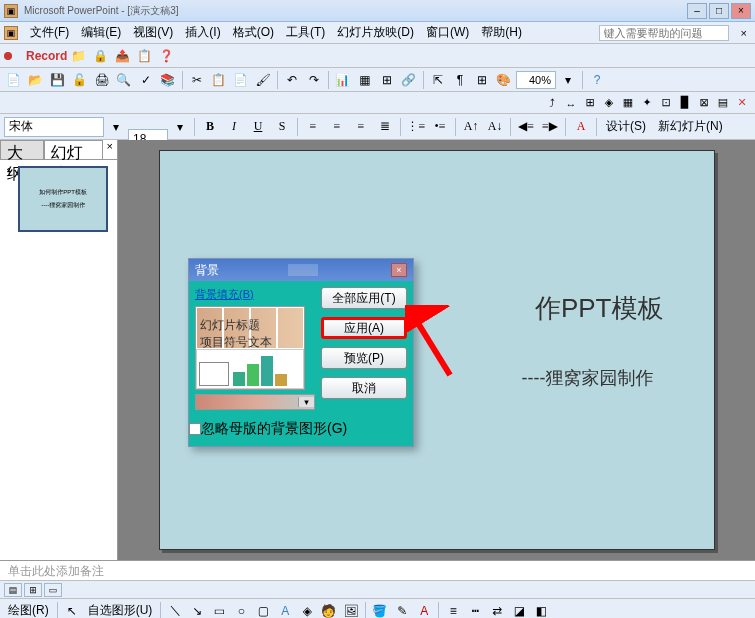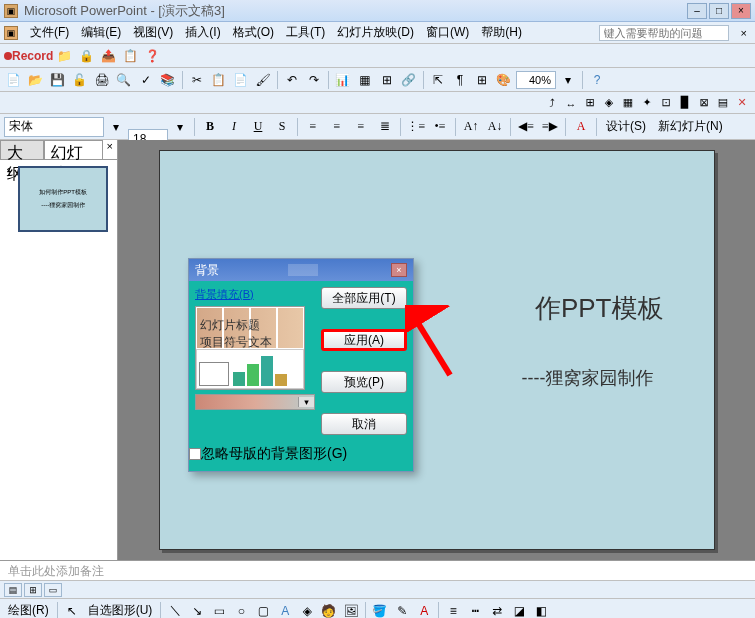--- a/index.html
+++ b/index.html
@@ -1,28 +1,28 @@
 <!DOCTYPE html>
 <html><head>
 <meta charset="utf-8">
 <style>
 * { margin: 0; padding: 0; box-sizing: border-box; font-family: "SimSun", Arial, sans-serif; }
 body { width: 755px; height: 618px; background: #fff; overflow: hidden; font-size: 11px; }
 .titlebar { height: 22px; background: linear-gradient(#dce8f8, #c7ddf6); display: flex; align-items: center; padding: 0 4px; border-bottom: 1px solid #9bb8dc; }
 .title-icon { width: 14px; height: 14px; background: #d9a86a; border: 1px solid #a07844; margin-right: 6px; display: inline-flex; align-items: center; justify-content: center; font-size: 9px; }
-.title-text { color: #5a5a5a; font-size: 13px; flex: 1; }
+.title-text { color: #5a5a5a; font-size: 10px; flex: 1; }
 .win-controls { display: flex; gap: 2px; }
 .win-btn { width: 20px; height: 16px; background: #d0e0f0; border: 1px solid #8aa8c8; display: flex; align-items: center; justify-content: center; font-size: 10px; cursor: pointer; }
 .win-btn.close { background: #e69090; }
 .menubar { height: 22px; background: #e6eff9; display: flex; align-items: center; padding: 0 4px; border-bottom: 1px solid #c0c0c0; }
 .menu-item { padding: 2px 6px; cursor: pointer; font-size: 12px; }
 .help-input { margin-left: auto; width: 130px; height: 16px; border: 1px solid #b0c0d0; font-size: 11px; padding: 0 4px; color: #999; }
 .menu-close { margin-left: 8px; padding: 0 4px; cursor: pointer; }
 .toolbar { height: 24px; background: #e6eff9; display: flex; align-items: center; padding: 0 4px; gap: 2px; border-bottom: 1px solid #c0c0c0; }
-.tb-record { color: #c33; font-weight: bold; font-size: 12px; display: flex; align-items: center; gap: 0; }
+.tb-record { color: #c33; font-weight: bold; font-size: 12px; display: flex; align-items: center; gap: 14px; }
 .tb-dot { width: 8px; height: 8px; background: #c33; border-radius: 50%; }
 .tb-icon { width: 20px; height: 20px; display: inline-flex; align-items: center; justify-content: center; border: 1px solid transparent; cursor: pointer; font-size: 12px; }
 .tb-sep { width: 1px; height: 18px; background: #b0c0d0; margin: 0 2px; }
 .zoom-box { width: 40px; height: 18px; border: 1px solid #a0b8d0; background: #fff; font-size: 11px; padding: 0 12px; display: inline-flex; align-items: center; }
 .format-bar { height: 26px; background: #e6eff9; display: flex; align-items: center; padding: 0 4px; gap: 2px; border-bottom: 1px solid #c0c0c0; }
 .font-select { width: 100px; height: 20px; border: 1px solid #a0b8d0; background: #fff; font-size: 12px; padding: 0 4px; display: flex; align-items: center; }
 .size-select { width: 40px; height: 20px; border: 1px solid #a0b8d0; background: #fff; font-size: 12px; padding: 0 4px; display: flex; align-items: center; margin-top: 24px; }
 .fmt-btn { width: 22px; height: 20px; display: inline-flex; align-items: center; justify-content: center; cursor: pointer; font-size: 12px; border: 1px solid transparent; font-family: "Times New Roman", serif; }
 .fmt-btn.bold { font-weight: bold; }
 .fmt-btn.italic { font-style: italic; }
@@ -50,21 +50,21 @@
 .dlg-label { font-size: 11px; color: #0044cc; text-decoration: underline; margin-bottom: 4px; }
 .preview-box { width: 110px; height: 84px; border: 1px solid #999; background: #fff; position: relative; overflow: hidden; }
 .preview-pics { height: 42px; background: linear-gradient(90deg, #d4a888, #e8c8a8); display: flex; }
 .preview-pic { flex: 1; border: 1px solid #fff; }
 .preview-chart { height: 40px; display: flex; align-items: flex-end; gap: 2px; padding: 2px; border: 1px solid #ccc; }
 .preview-arrow-box { width: 30px; background: #fff; border: 1px solid #888; margin-right: 2px; height: 24px; position: relative; }
 .preview-bar { width: 12px; background: #5090d0; }
 .preview-text { position: absolute; top: 10px; left: 4px; font-size: 12px; color: #333; }
 .dropdown-bar { height: 16px; border: 1px solid #999; background: linear-gradient(90deg, #c87, #da9, #bcc); margin-top: 4px; display: flex; align-items: center; justify-content: flex-end; }
 .dd-arrow { width: 16px; background: #e0e0e0; border-left: 1px solid #999; text-align: center; font-size: 9px; cursor: pointer; }
-.dlg-right { display: flex; flex-direction: column; gap: 20px; }
+.dlg-right { display: flex; flex-direction: column; gap: 8px; }
 .dlg-btn { width: 86px; height: 22px; border: 1px solid #888; background: linear-gradient(#fff, #e0e4e8); font-size: 12px; cursor: pointer; border-radius: 3px; }
 .dlg-btn.highlighted { border: 3px solid #ff0000; }
 .dlg-footer { padding: 4px 0 8px; display: flex; align-items: center; gap: 0; font-size: 14px; }
 .dlg-chk { width: 12px; height: 12px; border: 1px solid #888; background: #fff; }
 .red-arrow { position: absolute; left: 405px; top: 305px; pointer-events: none; }
 .notes-bar { height: 20px; background: #fff; border-top: 1px solid #999; padding: 2px 8px; font-size: 12px; color: #999; }
 .view-switcher { height: 18px; background: #e6eff9; border-top: 1px solid #c0c0c0; display: flex; align-items: center; padding: 0 4px; gap: 2px; }
 .view-btn { width: 18px; height: 14px; border: 1px solid #a0b8d0; cursor: pointer; display: inline-flex; align-items: center; justify-content: center; font-size: 9px; }
 .draw-bar { height: 24px; background: #e6eff9; border-top: 1px solid #c0c0c0; display: flex; align-items: center; padding: 0 4px; gap: 2px; }
 .draw-label { font-size: 12px; padding: 0 4px; cursor: pointer; }

